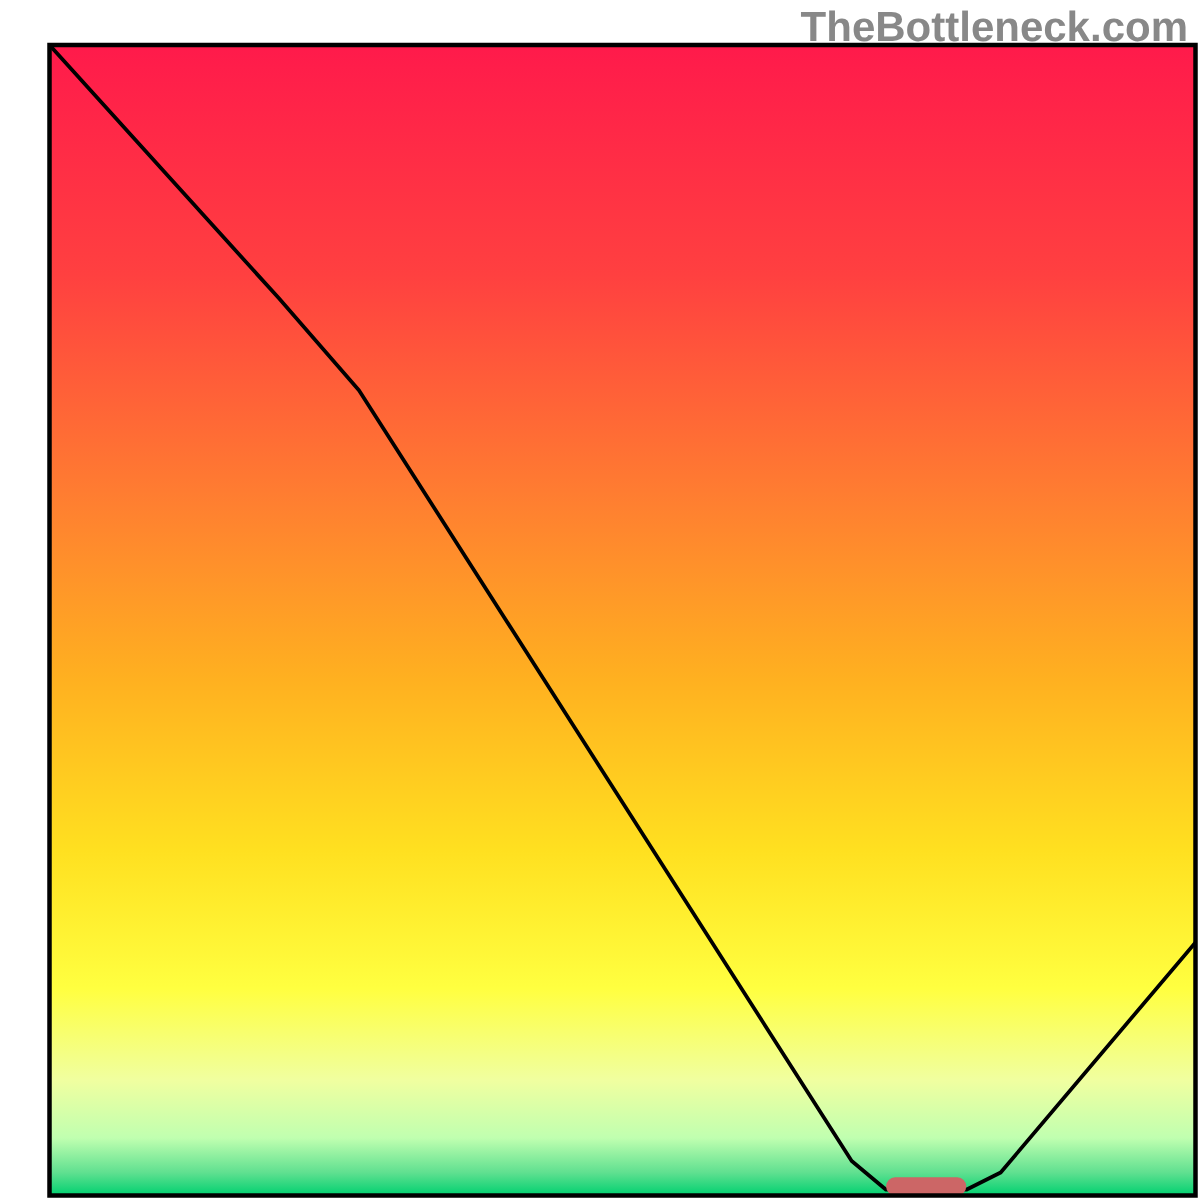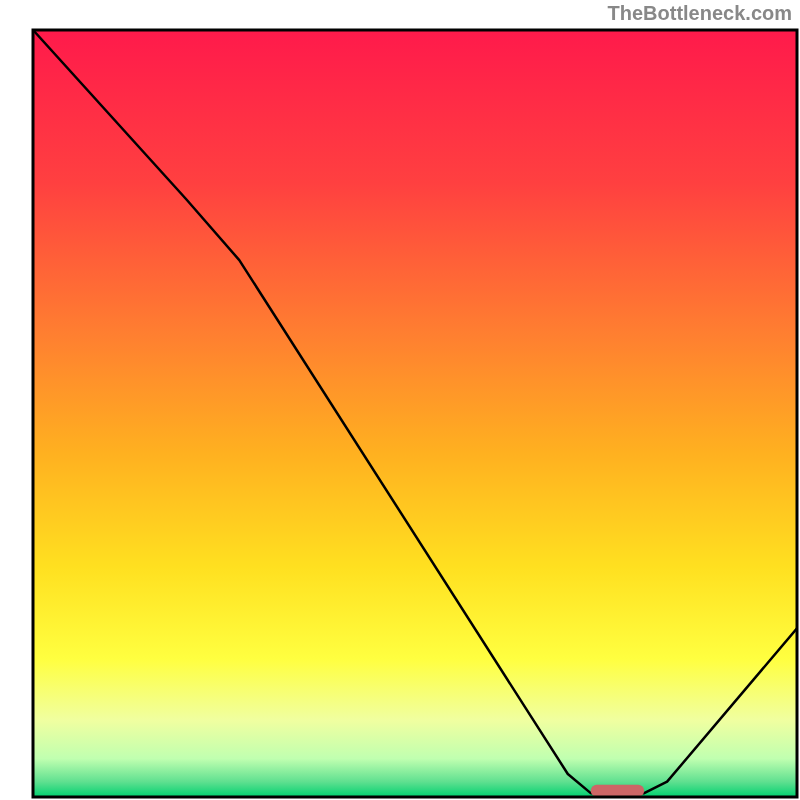--- a/index.html
+++ b/index.html
@@ -13,21 +13,21 @@
   #chart-container {
     position: relative;
     width: 800px;
     height: 800px;
     background: #ffffff;
   }
   #attribution {
     position: absolute;
     top: 2px;
     right: 8px;
-    font-size: 20px;
+    font-size: 28px;
     font-weight: bold;
     color: #888888;
     z-index: 10;
   }
   svg {
     display: block;
   }
 </style>
 </head>
 <body>

